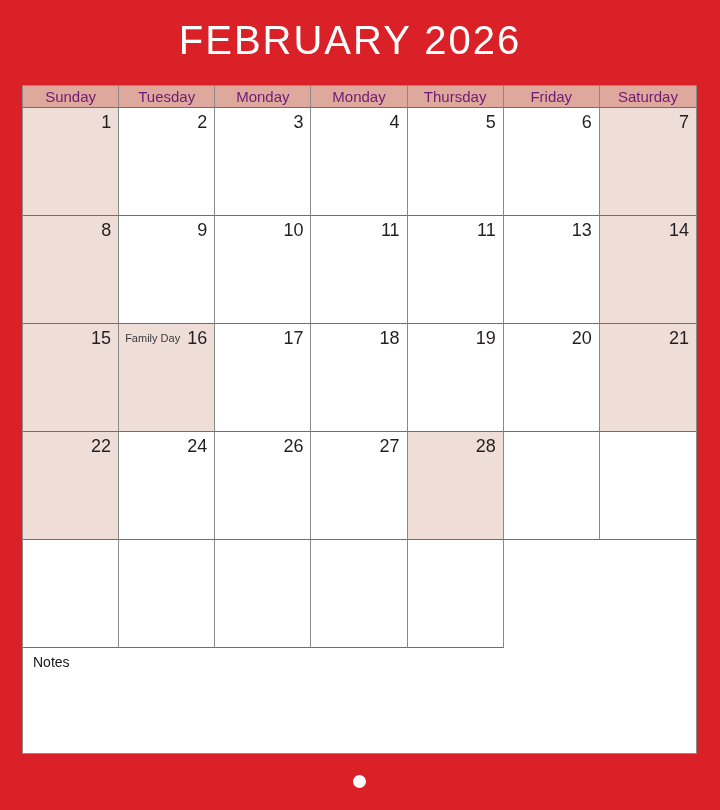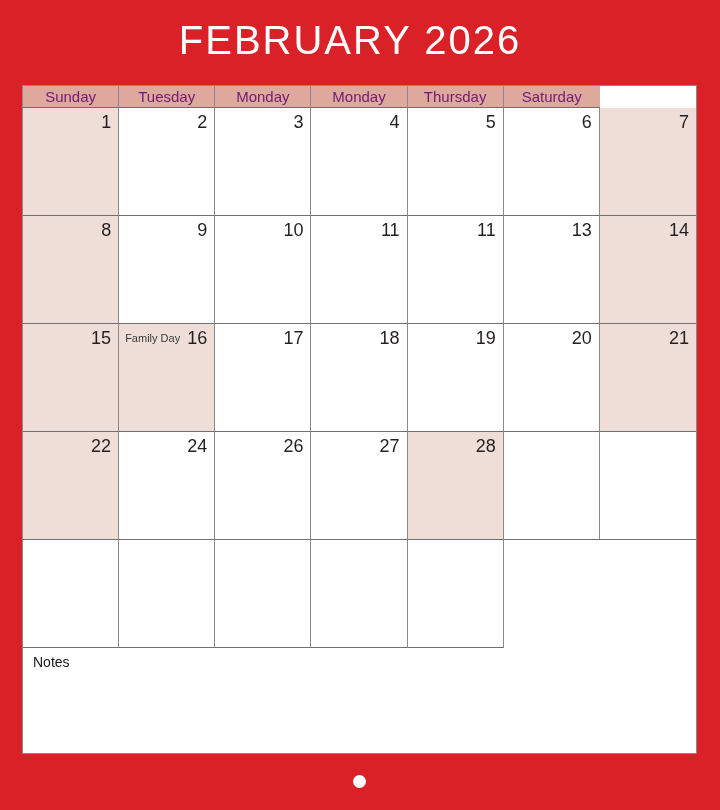--- a/index.html
+++ b/index.html
@@ -113,20 +113,21 @@
 <div class="page">
   <h1 class="title">FEBRUARY 2026</h1>
 
   <div class="calendar">
     <div class="weekday-row">
         <div class="wd-cell">Sunday</div>
         <div class="wd-cell">Tuesday</div>
         <div class="wd-cell">Monday</div>
         <div class="wd-cell">Monday</div>
         <div class="wd-cell">Thursday</div>
+        <div class="wd-cell">Friday</div>
         <div class="wd-cell">Saturday</div>
       </div>
     <div class="weeks">
         <div class="day-cell shaded">
           <span class="event-label"></span>
           <span class="day-num">1</span>
         </div>
         <div class="day-cell">
           <span class="event-label"></span>
           <span class="day-num">2</span>

